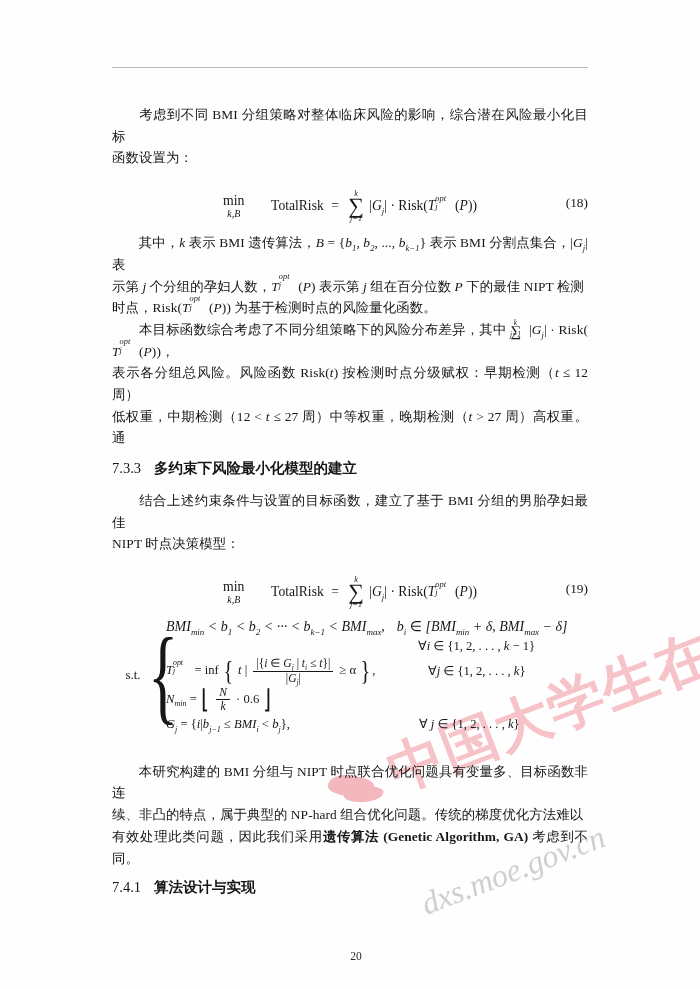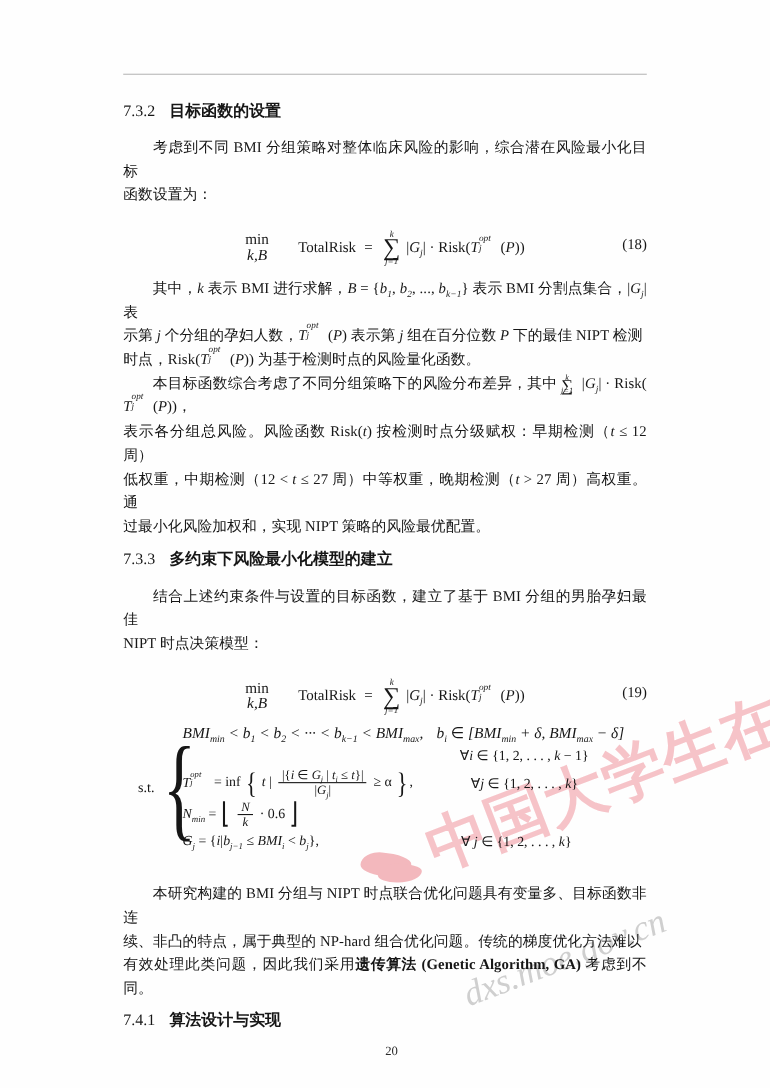--- a/index.html
+++ b/index.html
@@ -123,21 +123,21 @@
     font-family: "Liberation Serif", serif;
   }
 
   .minop {
     display: inline-block;
     text-align: center;
     vertical-align: middle;
     line-height: 1;
   }
   .minop .mtop { font-size: 13.8px; font-style: normal; }
-  .minop .mbot { display:block; font-size: 14px; font-style: italic; margin-top: 1px; }
+  .minop .mbot { display:block; font-size: 10px; font-style: italic; margin-top: 1px; }
 
   .sumop {
     display: inline-block;
     text-align: center;
     vertical-align: middle;
     line-height: 1;
     margin: 0 2px;
   }
   .sumop .stop { display:block; font-size: 8.2px; font-style: italic; margin-bottom: -1px; }
   .sumop .sbig { display:block; font-size: 22px; line-height: 0.85; font-style: normal; }
@@ -322,23 +322,20 @@
       <div class="wm-cn">中国大学生在线</div>
     </div>
     <div class="wm-url">dxs.moe.gov.cn</div>
   </div>
 
   <div class="header-rule"></div>
 
   <div class="content">
 
     <div style="height:92px"></div>
-    <h3 class="subsec">
-      <span class="num">7.3.2</span><span class="gap"></span><span>目标函数的设置</span>
-    </h3>
 
     <div style="height:12px"></div>
     <p class="body">
       <span style="display:inline-block;width:2em"></span><span>考虑到不同 BMI 分组策略对整体临床风险的影响，综合潜在风险最小化目标</span><br>
       <span>函数设置为：</span>
     </p>
 
     <div style="height:16px"></div>
     <div class="eqrow" style="height:36px;">
       <div class="eqbody" style="padding-top:5px;">
@@ -354,31 +351,30 @@
           <span class="sbig">∑</span>
           <span class="sbot">j=1</span>
         </span>
         <span class="mr">|<span class="mi">G</span><sub class="mi">j</sub>| · Risk(<span class="subsup"><span class="mi">T</span><span class="s-sup">opt</span><span class="s-sub">j</span></span><span class="subsup-pad"></span>(<span class="mi">P</span>))</span>
       </div>
       <span class="eqnum">(18)</span>
     </div>
 
     <div style="height:11px"></div>
     <p class="body">
-      <span style="display:inline-block;width:2em"></span><span>其中，</span><span class="mi">k</span><span> 表示 BMI 进行求解，</span><span class="mi">B</span>
+      <span style="display:inline-block;width:2em"></span><span>其中，</span><span class="mi">k</span><span> 表示 BMI 遗传算法，</span><span class="mi">B</span>
       = {<span class="mi">b</span><sub class="mi">1</sub>, <span class="mi">b</span><sub class="mi">2</sub>, ..., <span class="mi">b</span><sub class="mi">k−1</sub>}<span> 表示 BMI 分割点集合，</span>|<span class="mi">G</span><sub class="mi">j</sub>| 表<br>
       示第 <span class="mi">j</span> 个分组的孕妇人数，<span class="subsup"><span class="mi">T</span><span class="s-sup">opt</span><span class="s-sub">j</span></span><span class="subsup-pad"></span>(<span class="mi">P</span>) 表示第 <span class="mi">j</span> 组在百分位数 <span class="mi">P</span> 下的最佳 NIPT 检测<br>
       时点，Risk(<span class="subsup"><span class="mi">T</span><span class="s-sup">opt</span><span class="s-sub">j</span></span><span class="subsup-pad"></span>(<span class="mi">P</span>)) 为基于检测时点的风险量化函数。
     </p>
 
     <p class="body">
       <span style="display:inline-block;width:2em"></span><span>本目标函数综合考虑了不同分组策略下的风险分布差异，其中 </span><span class="sumInline"><span class="stop2">k</span><span class="sbig2">∑</span><span class="sbot2">j=1</span></span><span style="display:inline-block;width:8px"></span>|<span class="mi">G</span><sub class="mi">j</sub>| · Risk(<span class="subsup"><span class="mi">T</span><span class="s-sup">opt</span><span class="s-sub">j</span></span><span class="subsup-pad"></span>(<span class="mi">P</span>))，<br>
       表示各分组总风险。风险函数 Risk(<span class="mi">t</span>) 按检测时点分级赋权：早期检测（<span class="mi">t</span> ≤ 12 周）<br>
       低权重，中期检测（12 &lt; <span class="mi">t</span> ≤ 27 周）中等权重，晚期检测（<span class="mi">t</span> &gt; 27 周）高权重。通<br>
-      <span>过最小化风险加权和，实现 NIPT 策略的风险最优配置。</span>
     </p>
 
     <div style="height:10px"></div>
     <h3 class="subsec">
       <span class="num">7.3.3</span><span class="gap"></span><span>多约束下风险最小化模型的建立</span>
     </h3>
 
     <div style="height:12px"></div>
     <p class="body">
       <span style="display:inline-block;width:2em"></span><span>结合上述约束条件与设置的目标函数，建立了基于 BMI 分组的男胎孕妇最佳</span><br>

